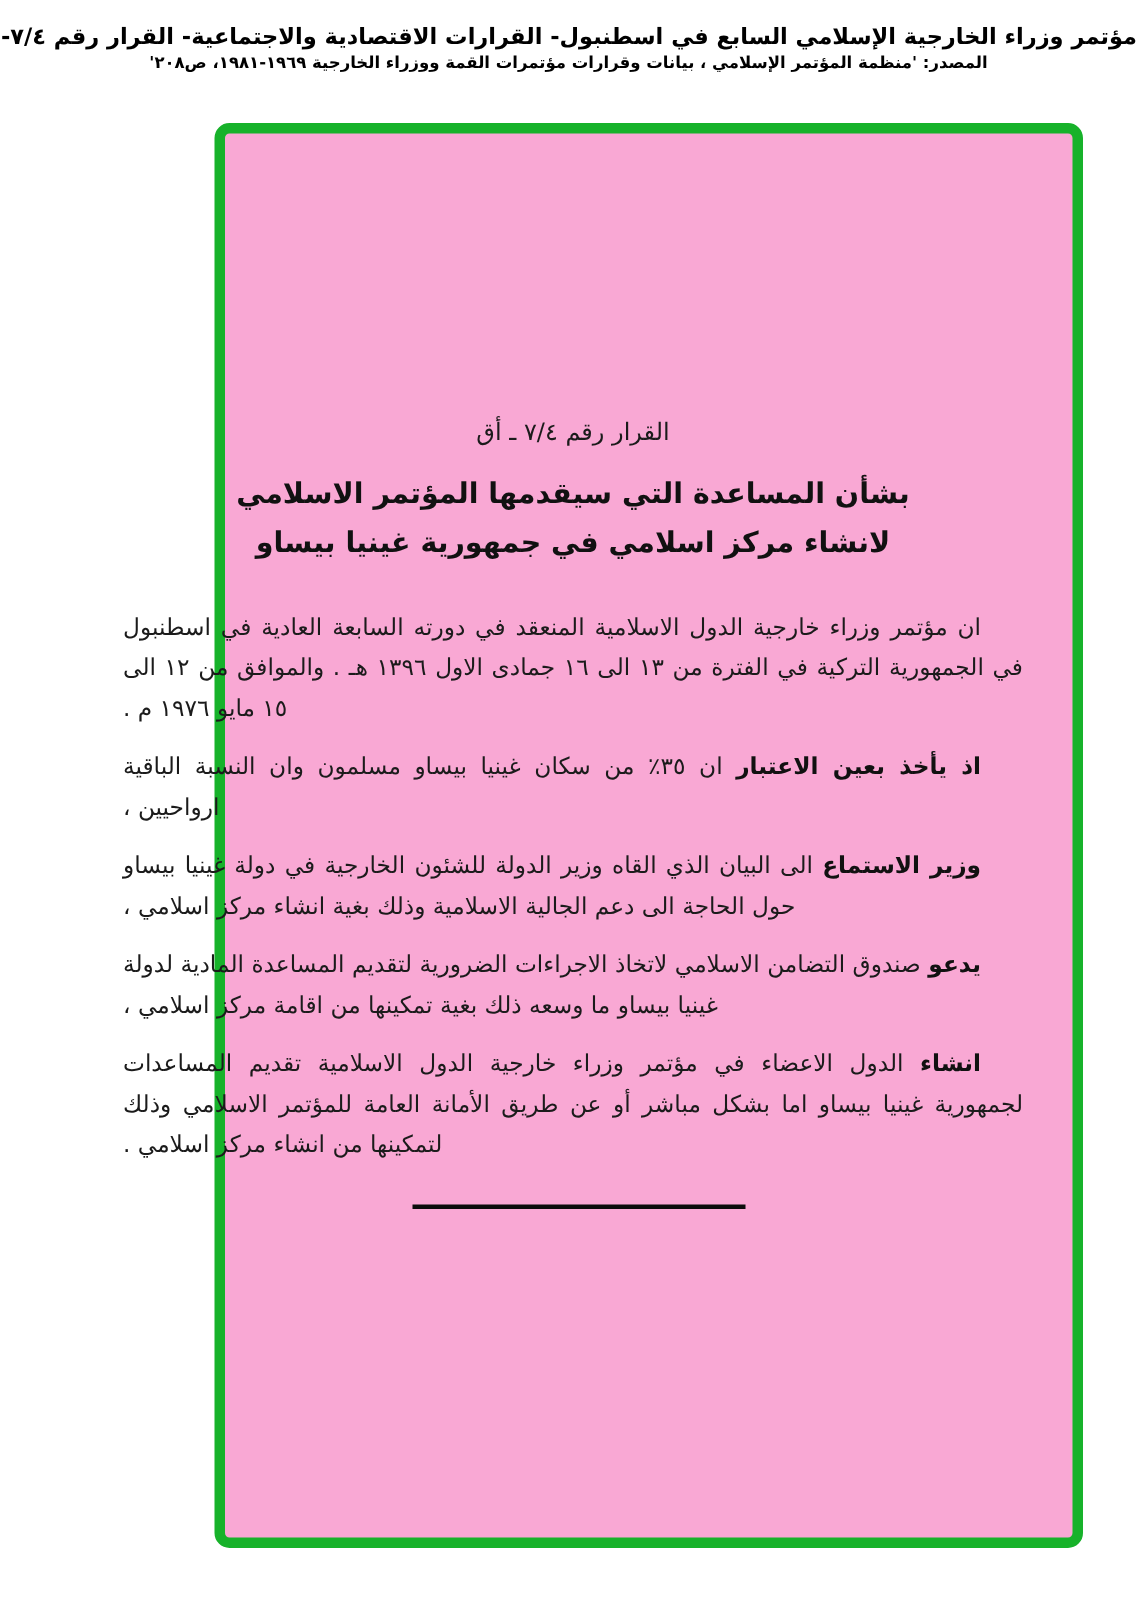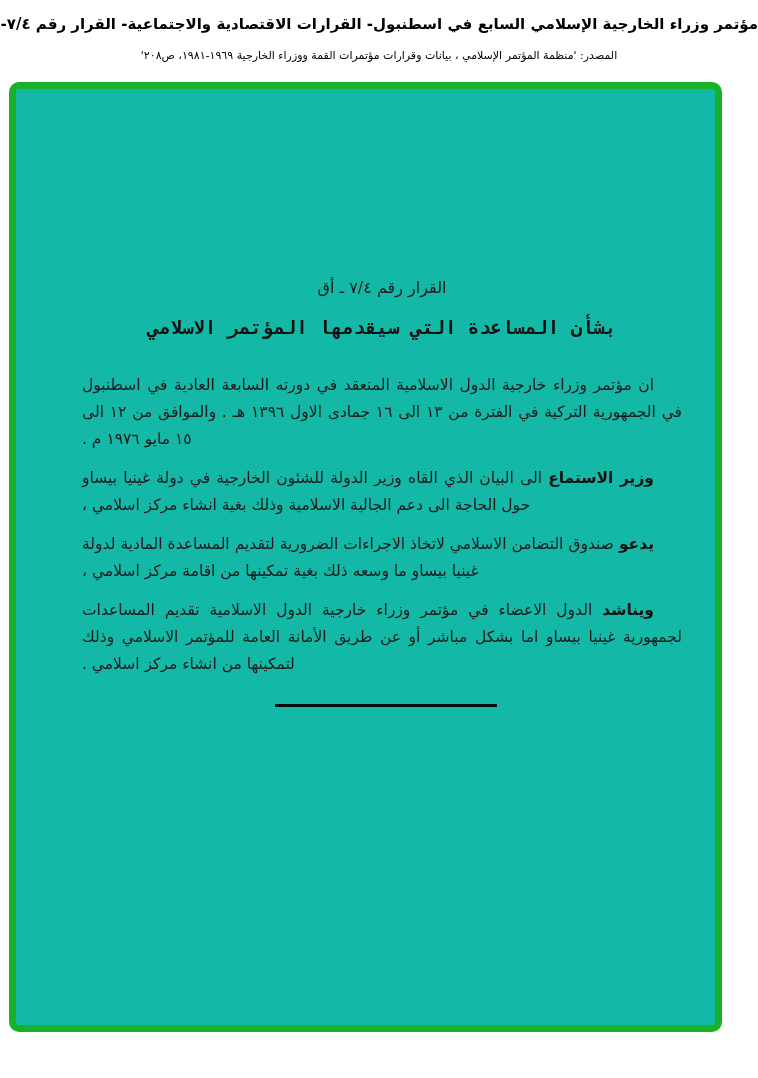--- a/index.html
+++ b/index.html
@@ -19,52 +19,51 @@
     direction:rtl;
     color:#000;
   }
   .header-title {
     font-weight:bold;
     font-size:15px;
     letter-spacing:0;
     white-space:nowrap;
   }
   .header-source {
-    font-weight:normal;
+    font-weight:bold;
     font-size:11px;
-    margin-top:16px;
+    margin-top:2px;
     white-space:nowrap;
   }
   .doc-frame {
     position:absolute; top:82px; right:36px; left:39px;
-    width:713px; height:950px;
+    width:579px; height:950px;
     border:7px solid #17b22a;
     border-radius:10px;
-    background:#14b8a6;
+    background:#f9a8d4;
   }
   .doc-content {
     position:absolute; top:0; right:0;
     width:666px; height:936px;
     padding:0 33px;
     direction:rtl;
   }
   .res-number {
     margin-top:189px;
     text-align:center;
     font-size:16px;
     color:#1b1b1b;
   }
   .doc-title {
     margin-top:16px;
     text-align:center;
     font-size:19px;
     font-weight:bold;
     line-height:33px;
     color:#111;
-    font-family:Liberation Mono, monospace;
   }
   .para {
     margin-top:12px;
     font-size:15.5px;
     line-height:27px;
     text-align:justify;
     text-align-last:left;
     text-indent:28px;
     color:#1b1b1b;
   }
@@ -85,28 +84,30 @@
   <div class="header-source">المصدر: 'منظمة المؤتمر الإسلامي ، بيانات وقرارات مؤتمرات القمة ووزراء الخارجية ١٩٦٩-١٩٨١، ص٢٠٨'</div>
 </div>
 
 <div class="doc-frame">
   <div class="doc-content">
 
     <div class="res-number">القرار رقم ٧/٤ ـ أق</div>
 
     <div class="doc-title">
       <div>بشأن المساعدة التي سيقدمها المؤتمر الاسلامي</div>
+      <div>لانشاء مركز اسلامي في جمهورية غينيا بيساو</div>
     </div>
 
     <p class="para"><span class="lead"></span><span>ان مؤتمر وزراء خارجية الدول الاسلامية المنعقد في دورته السابعة العادية في اسطنبول في الجمهورية التركية في الفترة من ١٣ الى ١٦ جمادى الاول ١٣٩٦ هـ . والموافق من ١٢ الى ١٥ مايو ١٩٧٦ م .</span></p>
 
+    <p class="para"><span class="lead">اذ يأخذ بعين الاعتبار</span><span> ان ٣٥٪ من سكان غينيا بيساو مسلمون وان النسبة الباقية ارواحيين ،</span></p>
 
     <p class="para"><span class="lead">وزير الاستماع</span><span> الى البيان الذي القاه وزير الدولة للشئون الخارجية في دولة غينيا بيساو حول الحاجة الى دعم الجالية الاسلامية وذلك بغية انشاء مركز اسلامي ،</span></p>
 
 
     <p class="para"><span class="lead">يدعو</span><span> صندوق التضامن الاسلامي لاتخاذ الاجراءات الضرورية لتقديم المساعدة المادية لدولة غينيا بيساو ما وسعه ذلك بغية تمكينها من اقامة مركز اسلامي ،</span></p>
 
-    <p class="para"><span class="lead">ويناشد</span><span> الدول الاعضاء في مؤتمر وزراء خارجية الدول الاسلامية تقديم المساعدات لجمهورية غينيا بيساو اما بشكل مباشر أو عن طريق الأمانة العامة للمؤتمر الاسلامي وذلك لتمكينها من انشاء مركز اسلامي .</span></p>
+    <p class="para"><span class="lead">انشاء</span><span> الدول الاعضاء في مؤتمر وزراء خارجية الدول الاسلامية تقديم المساعدات لجمهورية غينيا بيساو اما بشكل مباشر أو عن طريق الأمانة العامة للمؤتمر الاسلامي وذلك لتمكينها من انشاء مركز اسلامي .</span></p>
 
     <div class="end-rule"></div>
 
   </div>
 </div>
 
 </body></html>

